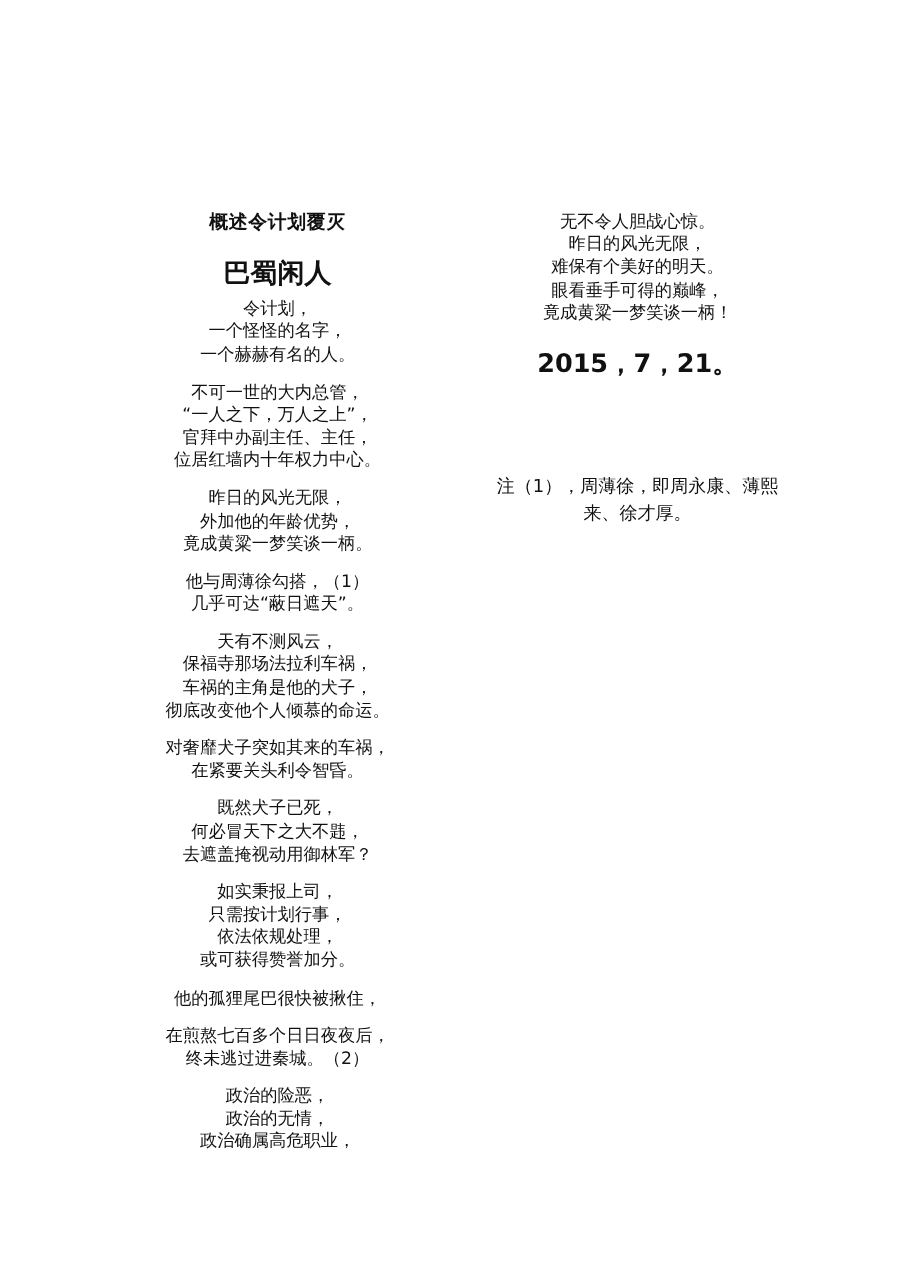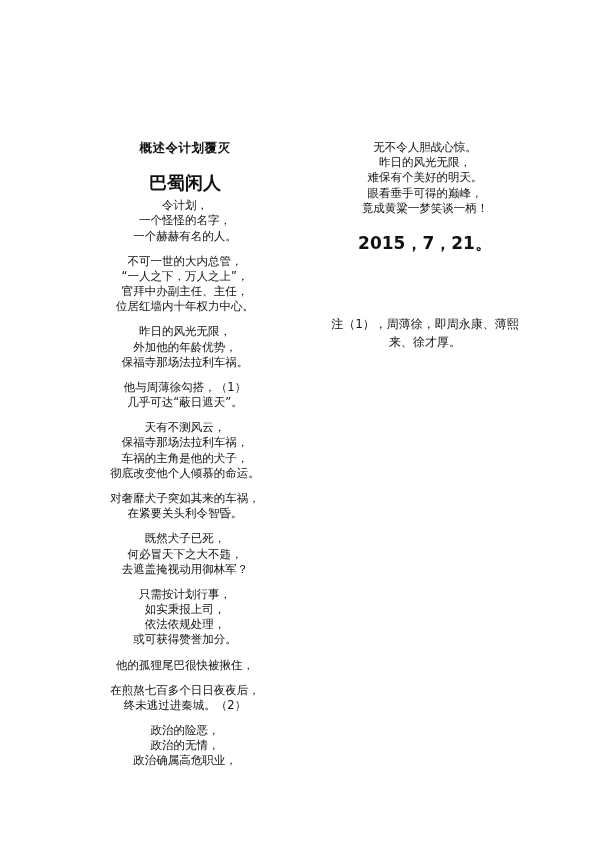--- a/index.html
+++ b/index.html
@@ -86,21 +86,21 @@
         </div>
         <div class="stanza">
           <span class="line">不可一世的大内总管，</span>
           <span class="line">“一人之下，万人之上”，</span>
           <span class="line">官拜中办副主任、主任，</span>
           <span class="line">位居红墙内十年权力中心。</span>
         </div>
         <div class="stanza">
           <span class="line">昨日的风光无限，</span>
           <span class="line">外加他的年龄优势，</span>
-          <span class="line">保福寺那场法拉利车祸。</span>
+          <span class="line">竟成黄粱一梦笑谈一柄。</span>
         </div>
         <div class="stanza">
           <span class="line">他与周薄徐勾搭，（1）</span>
           <span class="line">几乎可达“蔽日遮天”。</span>
         </div>
         <div class="stanza">
           <span class="line">天有不测风云，</span>
           <span class="line">保福寺那场法拉利车祸，</span>
           <span class="line">车祸的主角是他的犬子，</span>
           <span class="line">彻底改变他个人倾慕的命运。</span>
@@ -108,22 +108,22 @@
         <div class="stanza">
           <span class="line">对奢靡犬子突如其来的车祸，</span>
           <span class="line">在紧要关头利令智昏。</span>
         </div>
         <div class="stanza">
           <span class="line">既然犬子已死，</span>
           <span class="line">何必冒天下之大不韪，</span>
           <span class="line">去遮盖掩视动用御林军？</span>
         </div>
         <div class="stanza">
+          <span class="line">如实秉报上司，</span>
           <span class="line">只需按计划行事，</span>
-          <span class="line">如实秉报上司，</span>
           <span class="line">依法依规处理，</span>
           <span class="line">或可获得赞誉加分。</span>
         </div>
         <div class="stanza">
           <span class="line">他的孤狸尾巴很快被揪住，</span>
         </div>
         <div class="stanza">
           <span class="line">在煎熬七百多个日日夜夜后，</span>
           <span class="line">终未逃过进秦城。（2）</span>
         </div>

